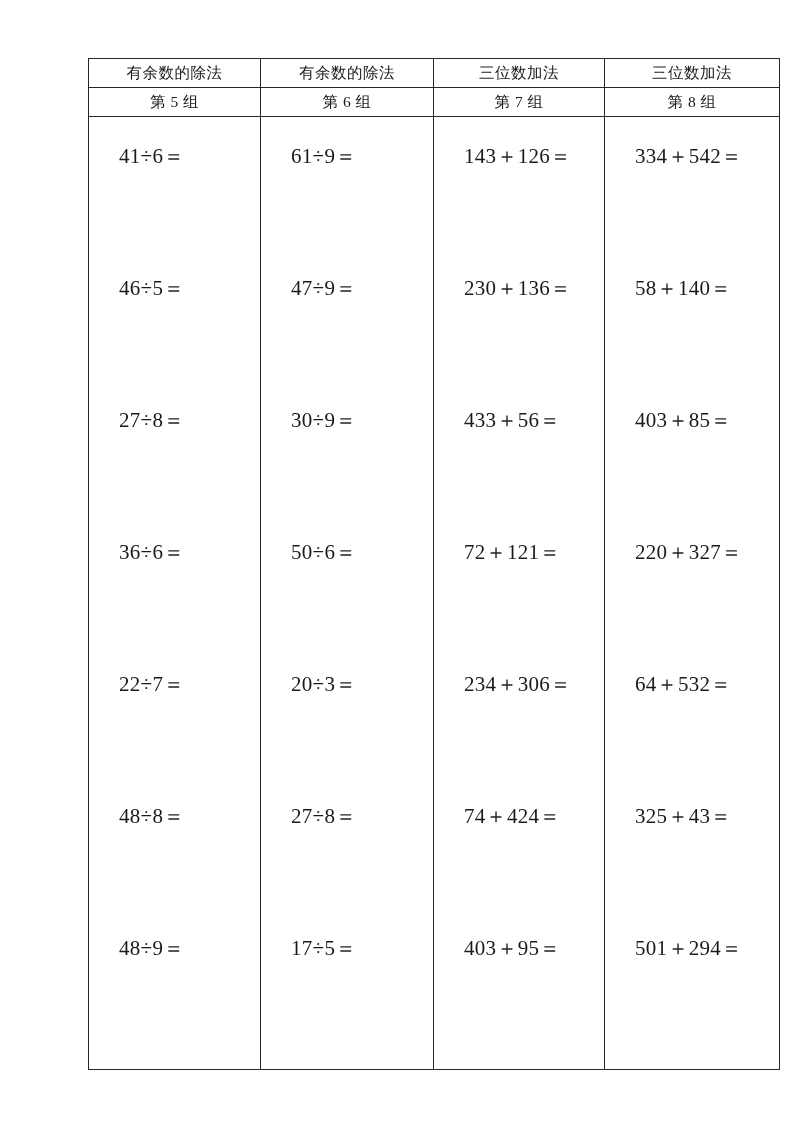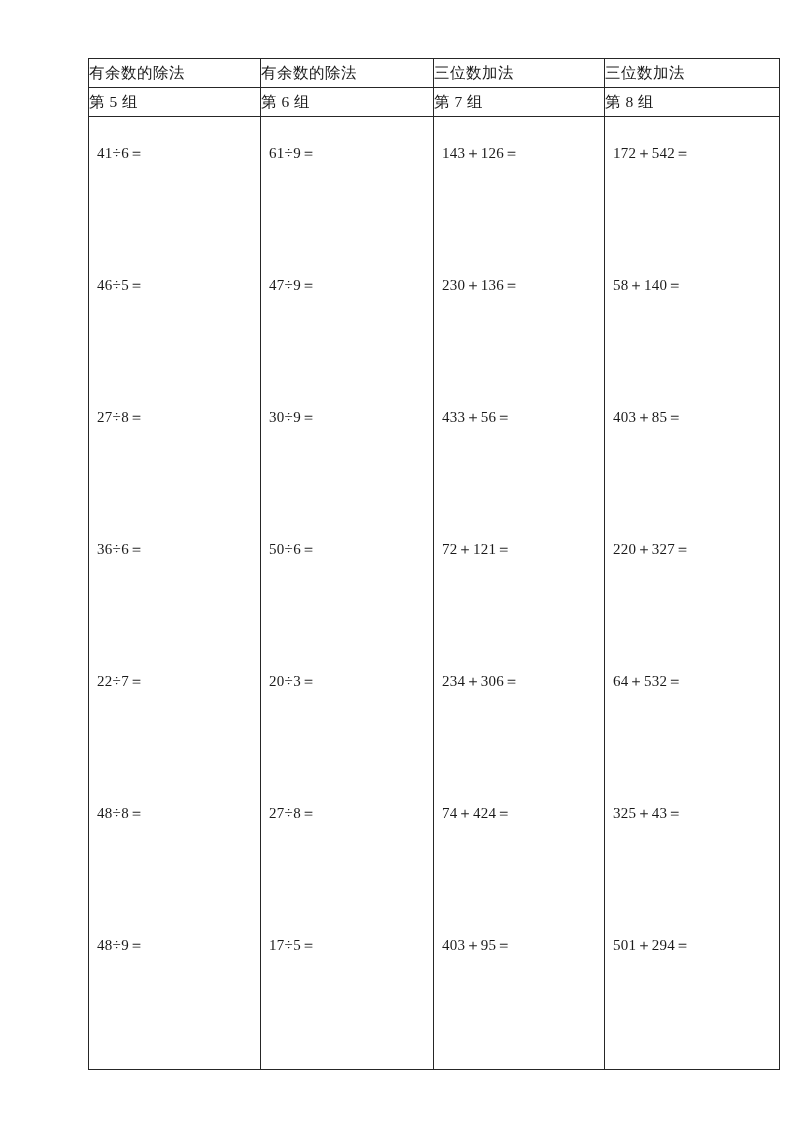--- a/index.html
+++ b/index.html
@@ -34,21 +34,21 @@
   #worksheet-table th,
   #worksheet-table td {
     border: 1px solid #262626;
     padding: 0;
     vertical-align: top;
     background: #ffffff;
   }
 
   th.topic-cell,
   th.group-cell {
-    text-align: left;
+    text-align: center;
     font-weight: normal;
     font-size: 15.5px;
     letter-spacing: 0.5px;
   }
   th.topic-cell {
     height: 28px;
     line-height: 28px;
   }
   th.group-cell {
     height: 28px;
@@ -63,24 +63,25 @@
 
   .problem-list {
     display: block;
     padding-top: 28px;
     padding-left: 8px;
   }
 
   .problem {
     display: block;
     height: 132px;
-    font-size: 15px;
+    font-size: 21px;
     line-height: 1.1;
     white-space: nowrap;
     letter-spacing: 0.3px;
+    margin-left: 22px;
   }
 </style>
 </head>
 <body>
 
 <table id="worksheet-table">
   <colgroup>
     <col class="c1">
     <col class="c2">
     <col class="c3">
@@ -130,21 +131,21 @@
           <span class="problem">230＋136＝</span>
           <span class="problem">433＋56＝</span>
           <span class="problem">72＋121＝</span>
           <span class="problem">234＋306＝</span>
           <span class="problem">74＋424＝</span>
           <span class="problem">403＋95＝</span>
         </div>
       </td>
       <td class="problems-cell">
         <div class="problem-list">
-          <span class="problem">172＋542＝</span>
+          <span class="problem">334＋542＝</span>
           <span class="problem">58＋140＝</span>
           <span class="problem">403＋85＝</span>
           <span class="problem">220＋327＝</span>
           <span class="problem">64＋532＝</span>
           <span class="problem">325＋43＝</span>
           <span class="problem">501＋294＝</span>
         </div>
       </td>
     </tr>
   </tbody>

